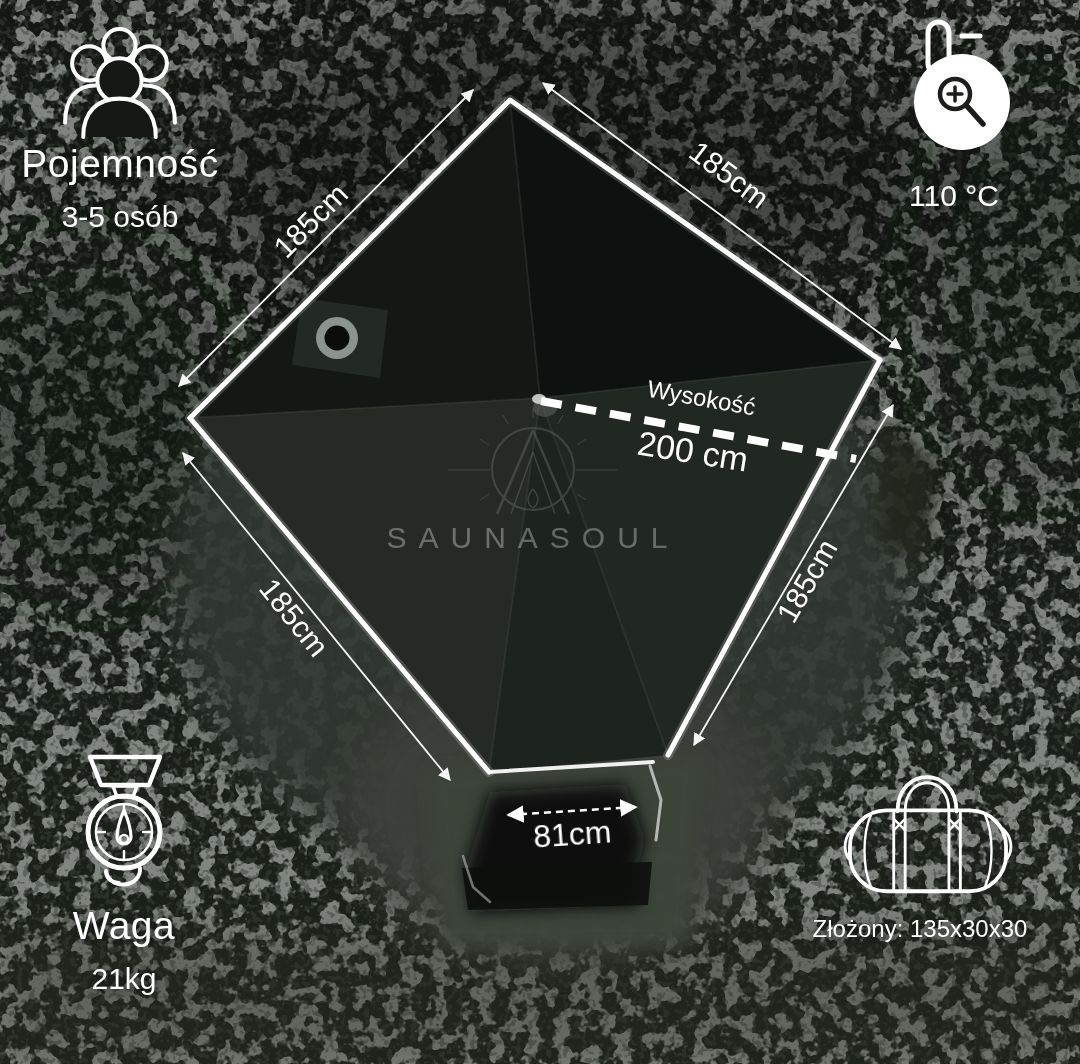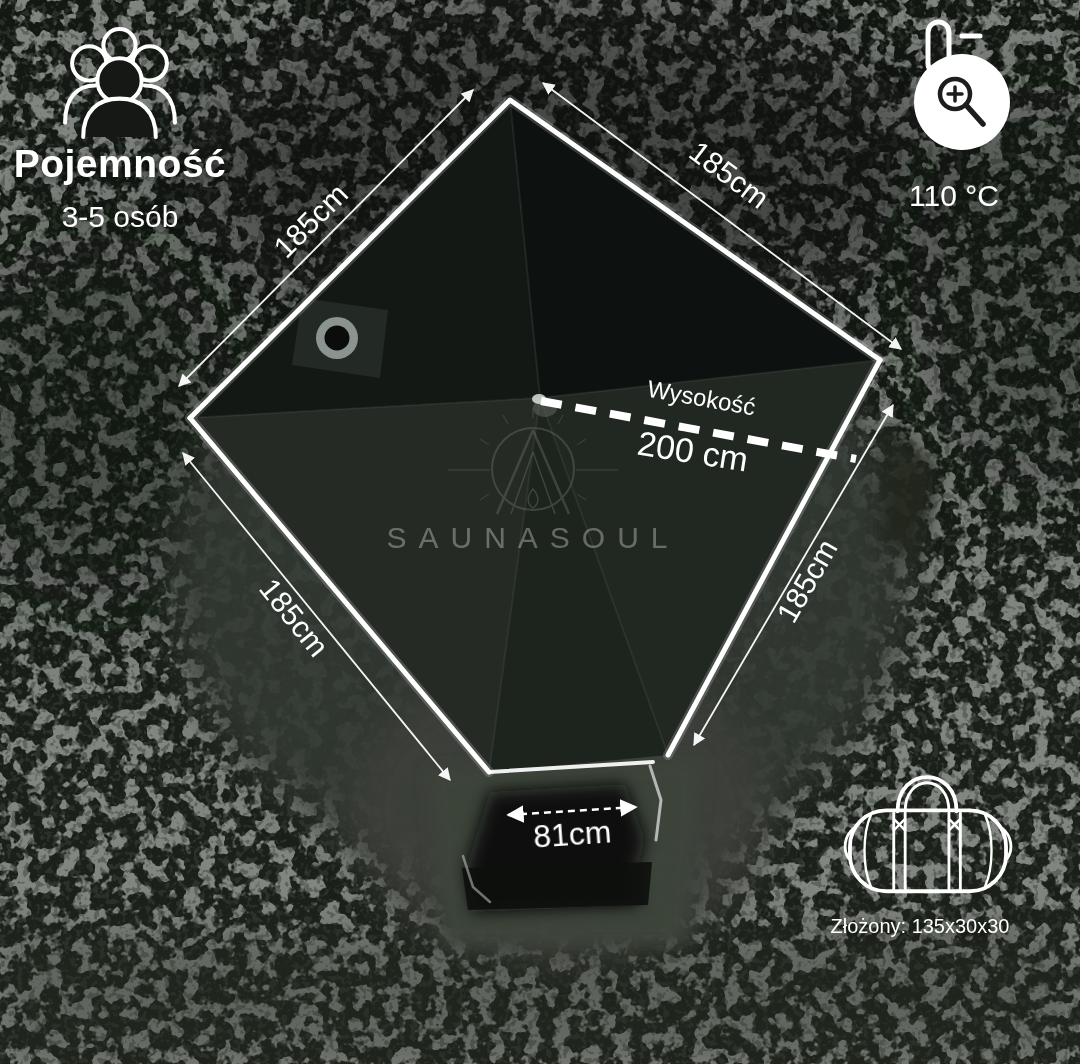--- a/index.html
+++ b/index.html
@@ -6,28 +6,28 @@
   .stage{
     position:relative;width:1080px;height:1064px;overflow:hidden;
     background:#171b16;
     font-family:"Liberation Sans","DejaVu Sans",sans-serif;
     color:#fff;
   }
   .scene{position:absolute;left:0;top:0;width:1080px;height:1064px;}
   .stat{position:absolute;text-align:center;color:#fff;z-index:5;}
   .stat .icon{display:inline-block;}
   .stat .title{
-    font-size:39px;font-weight:bold;letter-spacing:.5px;line-height:1.05;
+    font-size:39px;font-weight:normal;letter-spacing:.5px;line-height:1.05;
     text-shadow:0 2px 8px rgba(0,0,0,.65);
   }
   .stat .value{
     font-size:30px;font-weight:400;margin-top:15px;
     text-shadow:0 2px 8px rgba(0,0,0,.65);
   }
-  .stat.dim .value{font-size:20px;}
+  .stat.dim .value{font-size:24px;}
   svg text{font-family:"Liberation Sans","DejaVu Sans",sans-serif;fill:#ffffff;}
 </style>
 </head>
 <body>
 
 <div class="stage">
 
   <svg class="scene" viewBox="0 0 1080 1064">
     <defs>
       <filter id="speckle" x="0" y="0" width="100%" height="100%">
@@ -195,20 +195,41 @@
             <line x1="62" y1="93" x2="79" y2="112" stroke-width="5.5"></line>
             <line x1="44" y1="82" x2="58" y2="82" stroke-width="3.5"></line>
             <line x1="51" y1="75" x2="51" y2="89" stroke-width="3.5"></line>
           </g>
         </g>
       </svg>
     </span>
     <div class="value">110 °C</div>
   </div>
 
+  <div class="stat" style="left:12px;top:750px;width:224px;">
+    <span class="icon">
+      <svg width="122" height="152" viewBox="0 0 122 152">
+        <g fill="none" stroke="#ffffff" stroke-linecap="round" stroke-linejoin="round">
+          <path d="M27,7 L97,7 L86,35 L38,35 Z" stroke-width="4.5"></path>
+          <path d="M50,36 L74,36 L70,47 L54,47 Z" stroke-width="3.5"></path>
+          <circle cx="61" cy="82" r="36" stroke-width="5"></circle>
+          <circle cx="61" cy="82" r="28" stroke-width="2.5"></circle>
+          <line x1="61" y1="56" x2="61" y2="63" stroke-width="2.5"></line>
+          <line x1="61" y1="101" x2="61" y2="108" stroke-width="2.5"></line>
+          <line x1="35" y1="82" x2="42" y2="82" stroke-width="2.5"></line>
+          <line x1="80" y1="82" x2="87" y2="82" stroke-width="2.5"></line>
+          <path d="M61,60 C56,72 54,80 54,87 a7,7 0 1 0 14,0 C68,80 66,72 61,60 Z" stroke-width="3.2"></path>
+          <circle cx="61" cy="89" r="4" stroke-width="2.5"></circle>
+          <path d="M77,118 a17,15 0 1 1 -34,3 c0,7 6,12 13,12" stroke-width="4"></path>
+        </g>
+      </svg>
+    </span>
+    <div class="title">Waga</div>
+    <div class="value">21kg</div>
+  </div>
 
   <div class="stat dim" style="left:770px;top:758px;width:300px;">
     <span class="icon" style="margin-left:16px;">
       <svg width="180" height="138" viewBox="0 0 180 145">
         <g fill="none" stroke="#ffffff" stroke-linecap="round" stroke-linejoin="round">
           <rect x="8" y="55" width="164" height="85" rx="38" stroke-width="4"></rect>
           <path d="M58,56 C58,8 120,8 120,56" stroke-width="4"></path>
           <path d="M66,56 C66,16 112,16 112,56" stroke-width="3"></path>
           <line x1="54" y1="58" x2="54" y2="138" stroke-width="3"></line>
           <line x1="66" y1="58" x2="66" y2="138" stroke-width="3"></line>

